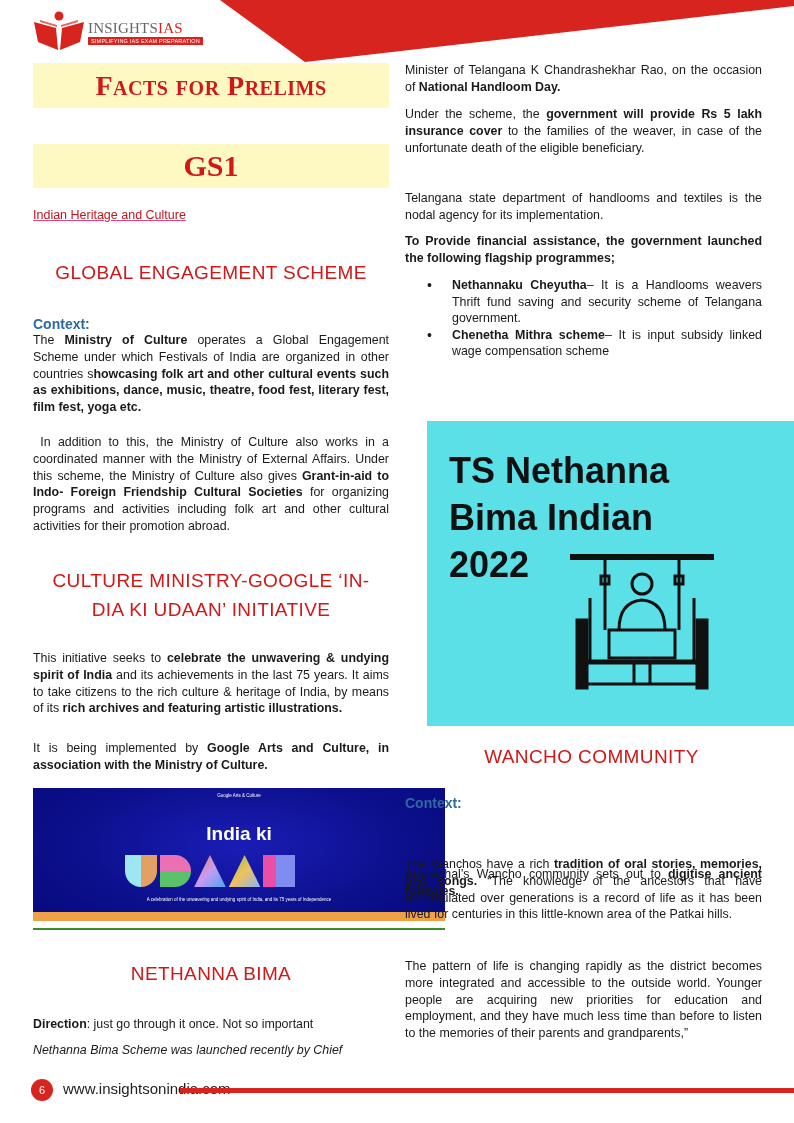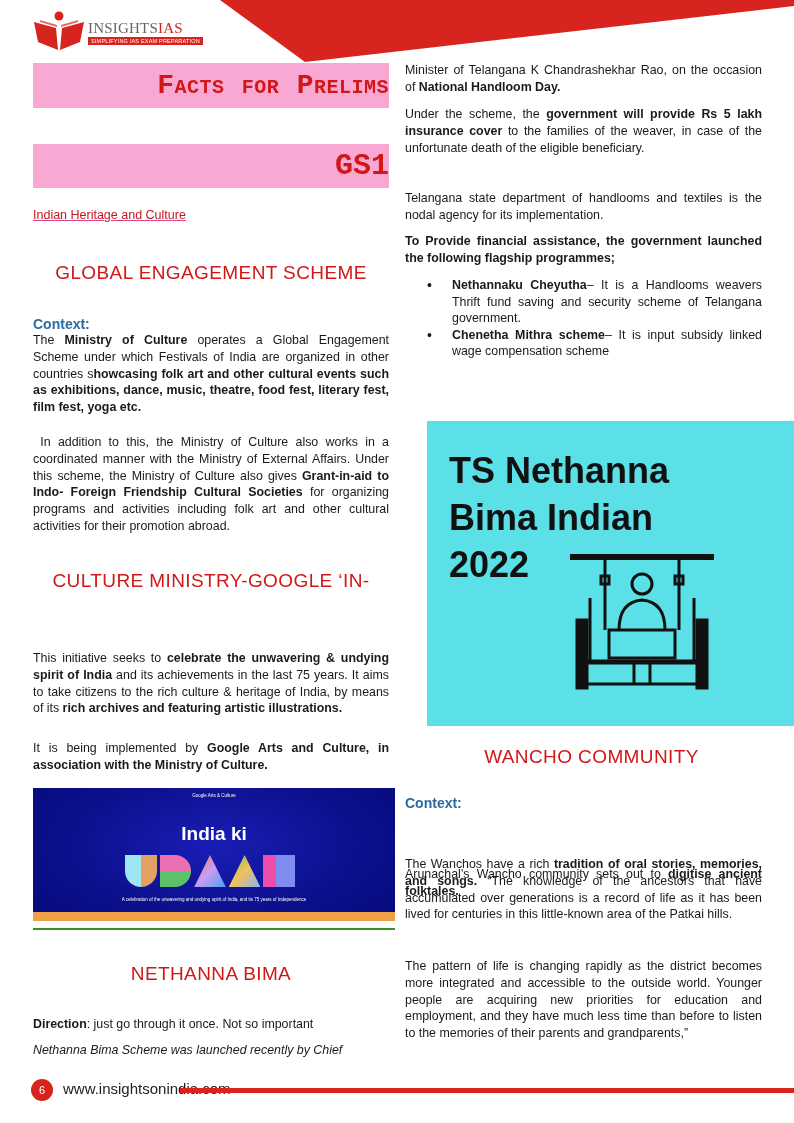--- a/index.html
+++ b/index.html
@@ -5,34 +5,34 @@
   * { box-sizing: border-box; margin: 0; padding: 0; }
   html, body { width: 794px; height: 1123px; background: #ffffff; overflow: hidden; }
   body { position: relative; font-family: "Liberation Sans", sans-serif; color: #1a1a1a; }
 
   .top-banner { position: absolute; left: 0; top: 0; width: 794px; height: 70px; }
   .logo { position: absolute; left: 32px; top: 10px; width: 160px; height: 42px; }
   .logo-text { position: absolute; left: 56px; top: 10px; font-family: "Liberation Serif", serif; font-size: 15px; color: #666; letter-spacing: 0.2px; }
   .logo-text b { color: #d7241f; font-weight: normal; }
   .logo-tag { position: absolute; left: 56px; top: 27px; background: #d7241f; color: #fff; font-size: 5.5px; padding: 1px 3px; letter-spacing: 0.2px; white-space: nowrap; }
 
-  .title-box { position: absolute; background: #f9a8d4; text-align: right; color: #d11717; font-family: Liberation Mono, monospace; font-weight: bold; }
+  .title-box { position: absolute; background: #fef9c3; text-align: center; color: #d11717; font-family: Liberation Serif, serif; font-weight: bold; }
   .facts-title { left: 33px; top: 63px; width: 356px; height: 45px; font-size: 28px; line-height: 45px; font-variant: small-caps; letter-spacing: 0.5px; }
   .gs-title { left: 33px; top: 144px; width: 356px; height: 44px; font-size: 30px; line-height: 44px; }
 
   .abs { position: absolute; }
   .cat-link { left: 33px; top: 208px; font-size: 12.5px; color: #c4161c; text-decoration: underline; text-decoration-color: #d48; }
 
   .sec-head { position: absolute; color: #d11717; font-weight: normal; font-size: 19px; text-align: center; letter-spacing: 0.4px; line-height: 29px; }
   .context { position: absolute; color: #2d6aa0; font-weight: bold; font-size: 14px; }
 
   .para { position: absolute; font-size: 12.4px; line-height: 16.8px; text-align: justify; color: #1a1a1a; }
   .para b { font-weight: bold; }
 
-  .img-udaan { position: absolute; left: 33px; top: 788px; width: 362px; height: 142px; background: radial-gradient(ellipse at 50% 40%, #1a1db5 0%, #0b0f8a 60%, #06097a 100%); overflow: hidden; padding-left: 8px; }
+  .img-udaan { position: absolute; left: 33px; top: 788px; width: 412px; height: 142px; background: radial-gradient(ellipse at 50% 40%, #1a1db5 0%, #0b0f8a 60%, #06097a 100%); overflow: hidden; padding-left: 8px; }
   .udaan-small { position: absolute; top: 5px; left: 0; width: 100%; text-align: center; color: #fff; font-size: 4.5px; }
   .udaan-big { position: absolute; top: 35px; left: 0; width: 100%; text-align: center; color: #fff; font-size: 19px; font-weight: bold; }
   .udaan-letters { position: absolute; top: 67px; left: 92px; width: 170px; height: 32px; display: flex; gap: 3px; }
   .udaan-letters span { flex: 1; height: 32px; }
   .udaan-caption { position: absolute; top: 109px; left: 0; width: 100%; text-align: center; color: #fff; font-size: 4.5px; }
   .flag-s { position: absolute; left: 0; width: 100%; height: 9px; }
 
   .img-bima { position: absolute; left: 427px; top: 421px; width: 412px; height: 305px; background: #5ce0e8; overflow: hidden; }
   .bima-text { position: absolute; left: 22px; top: 26px; font-size: 36px; font-weight: bold; line-height: 47px; color: #111; }
 
@@ -68,20 +68,21 @@
 
 <a class="abs cat-link">Indian Heritage and Culture</a>
 
 <div class="sec-head" style="left:33px; top:258px; width:356px;">GLOBAL ENGAGEMENT SCHEME</div>
 <div class="context" style="left:33px; top:316px;">Context:</div>
 <p class="para rich" style="left:33px; top:332px; width:356px;">The <b>Ministry of Culture</b> operates a Global Engagement Scheme under which Festivals of India are organized in other countries s<b>howcasing folk art and other cultural events such as exhibitions, dance, music, theatre, food fest, literary fest, film fest, yoga etc.</b></p>
 <p class="para rich" style="left:33px; top:434px; width:356px;">&nbsp;In addition to this, the Ministry of Culture also works in a coordinated manner with the Ministry of External Affairs. Under this scheme, the Ministry of Culture also gives <b>Grant-in-aid to Indo- Foreign Friendship Cultural Societies</b> for organizing programs and activities including folk art and other cultural activities for their promotion abroad.</p>
 
 <div class="sec-head" style="left:33px; top:566px; width:356px;">
   <div>CULTURE MINISTRY-GOOGLE ‘IN-</div>
+  <div>DIA KI UDAAN’ INITIATIVE</div>
 </div>
 <p class="para rich" style="left:33px; top:650px; width:356px;">This initiative seeks to <b>celebrate the unwavering &amp; undying spirit of India</b> and its achievements in the last 75 years. It aims to take citizens to the rich culture &amp; heritage of India, by means of its <b>rich archives and featuring artistic illustrations.</b></p>
 <p class="para rich" style="left:33px; top:740px; width:356px;">It is being implemented by <b>Google Arts and Culture, in association with the Ministry of Culture.</b></p>
 
 <div class="img-udaan">
   <div class="udaan-small">Google Arts &amp; Culture</div>
   <div class="udaan-big">India ki</div>
   <div class="udaan-letters">
     <span style="background:linear-gradient(90deg,#9fe6f5 50%,#e3a063 50%); border-radius:0 0 16px 16px;"></span>
     <span style="background:linear-gradient(180deg,#ea6fb3 50%,#5cc26a 50%); border-radius:0 16px 16px 0;"></span>

